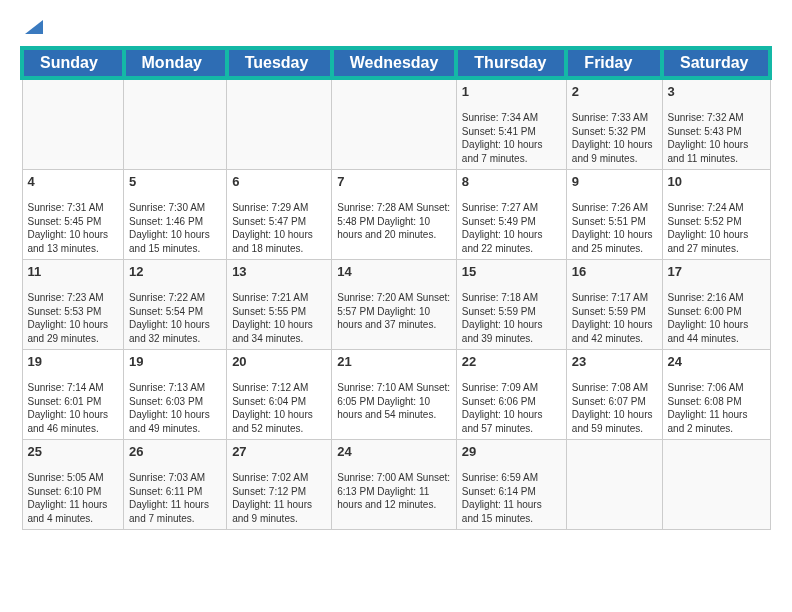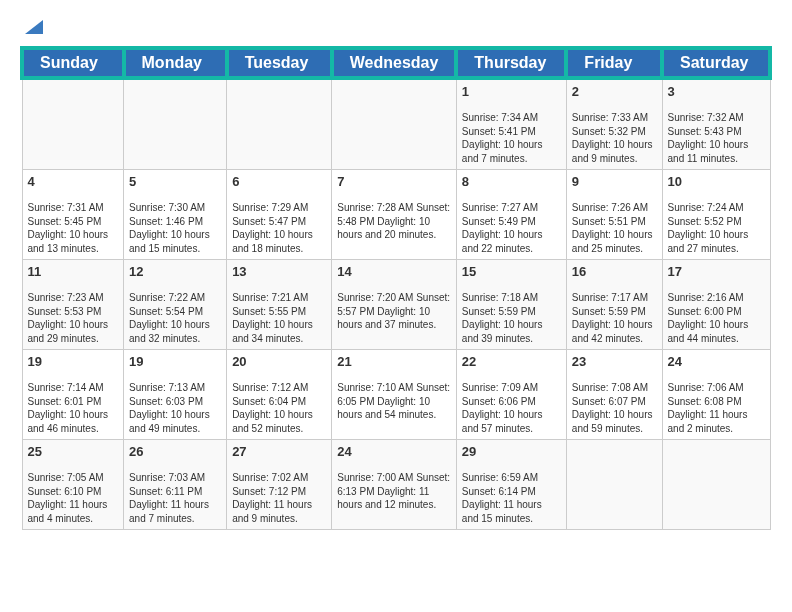--- a/index.html
+++ b/index.html
@@ -309,21 +309,21 @@
             <div class="cell-day">24</div>
             <div class="cell-info">Sunrise: 7:06 AM
 Sunset: 6:08 PM
 Daylight: 11 hours
 and 2 minutes.</div>
           </td>
         </tr>
         <tr>
           <td>
             <div class="cell-day">25</div>
-            <div class="cell-info">Sunrise: 7:05 AM
+            <div class="cell-info">Sunrise: 5:05 AM
 Sunset: 6:10 PM
 Daylight: 11 hours
 and 4 minutes.</div>
           </td>
           <td>
             <div class="cell-day">26</div>
             <div class="cell-info">Sunrise: 7:03 AM
 Sunset: 6:11 PM
 Daylight: 11 hours
 and 7 minutes.</div>

